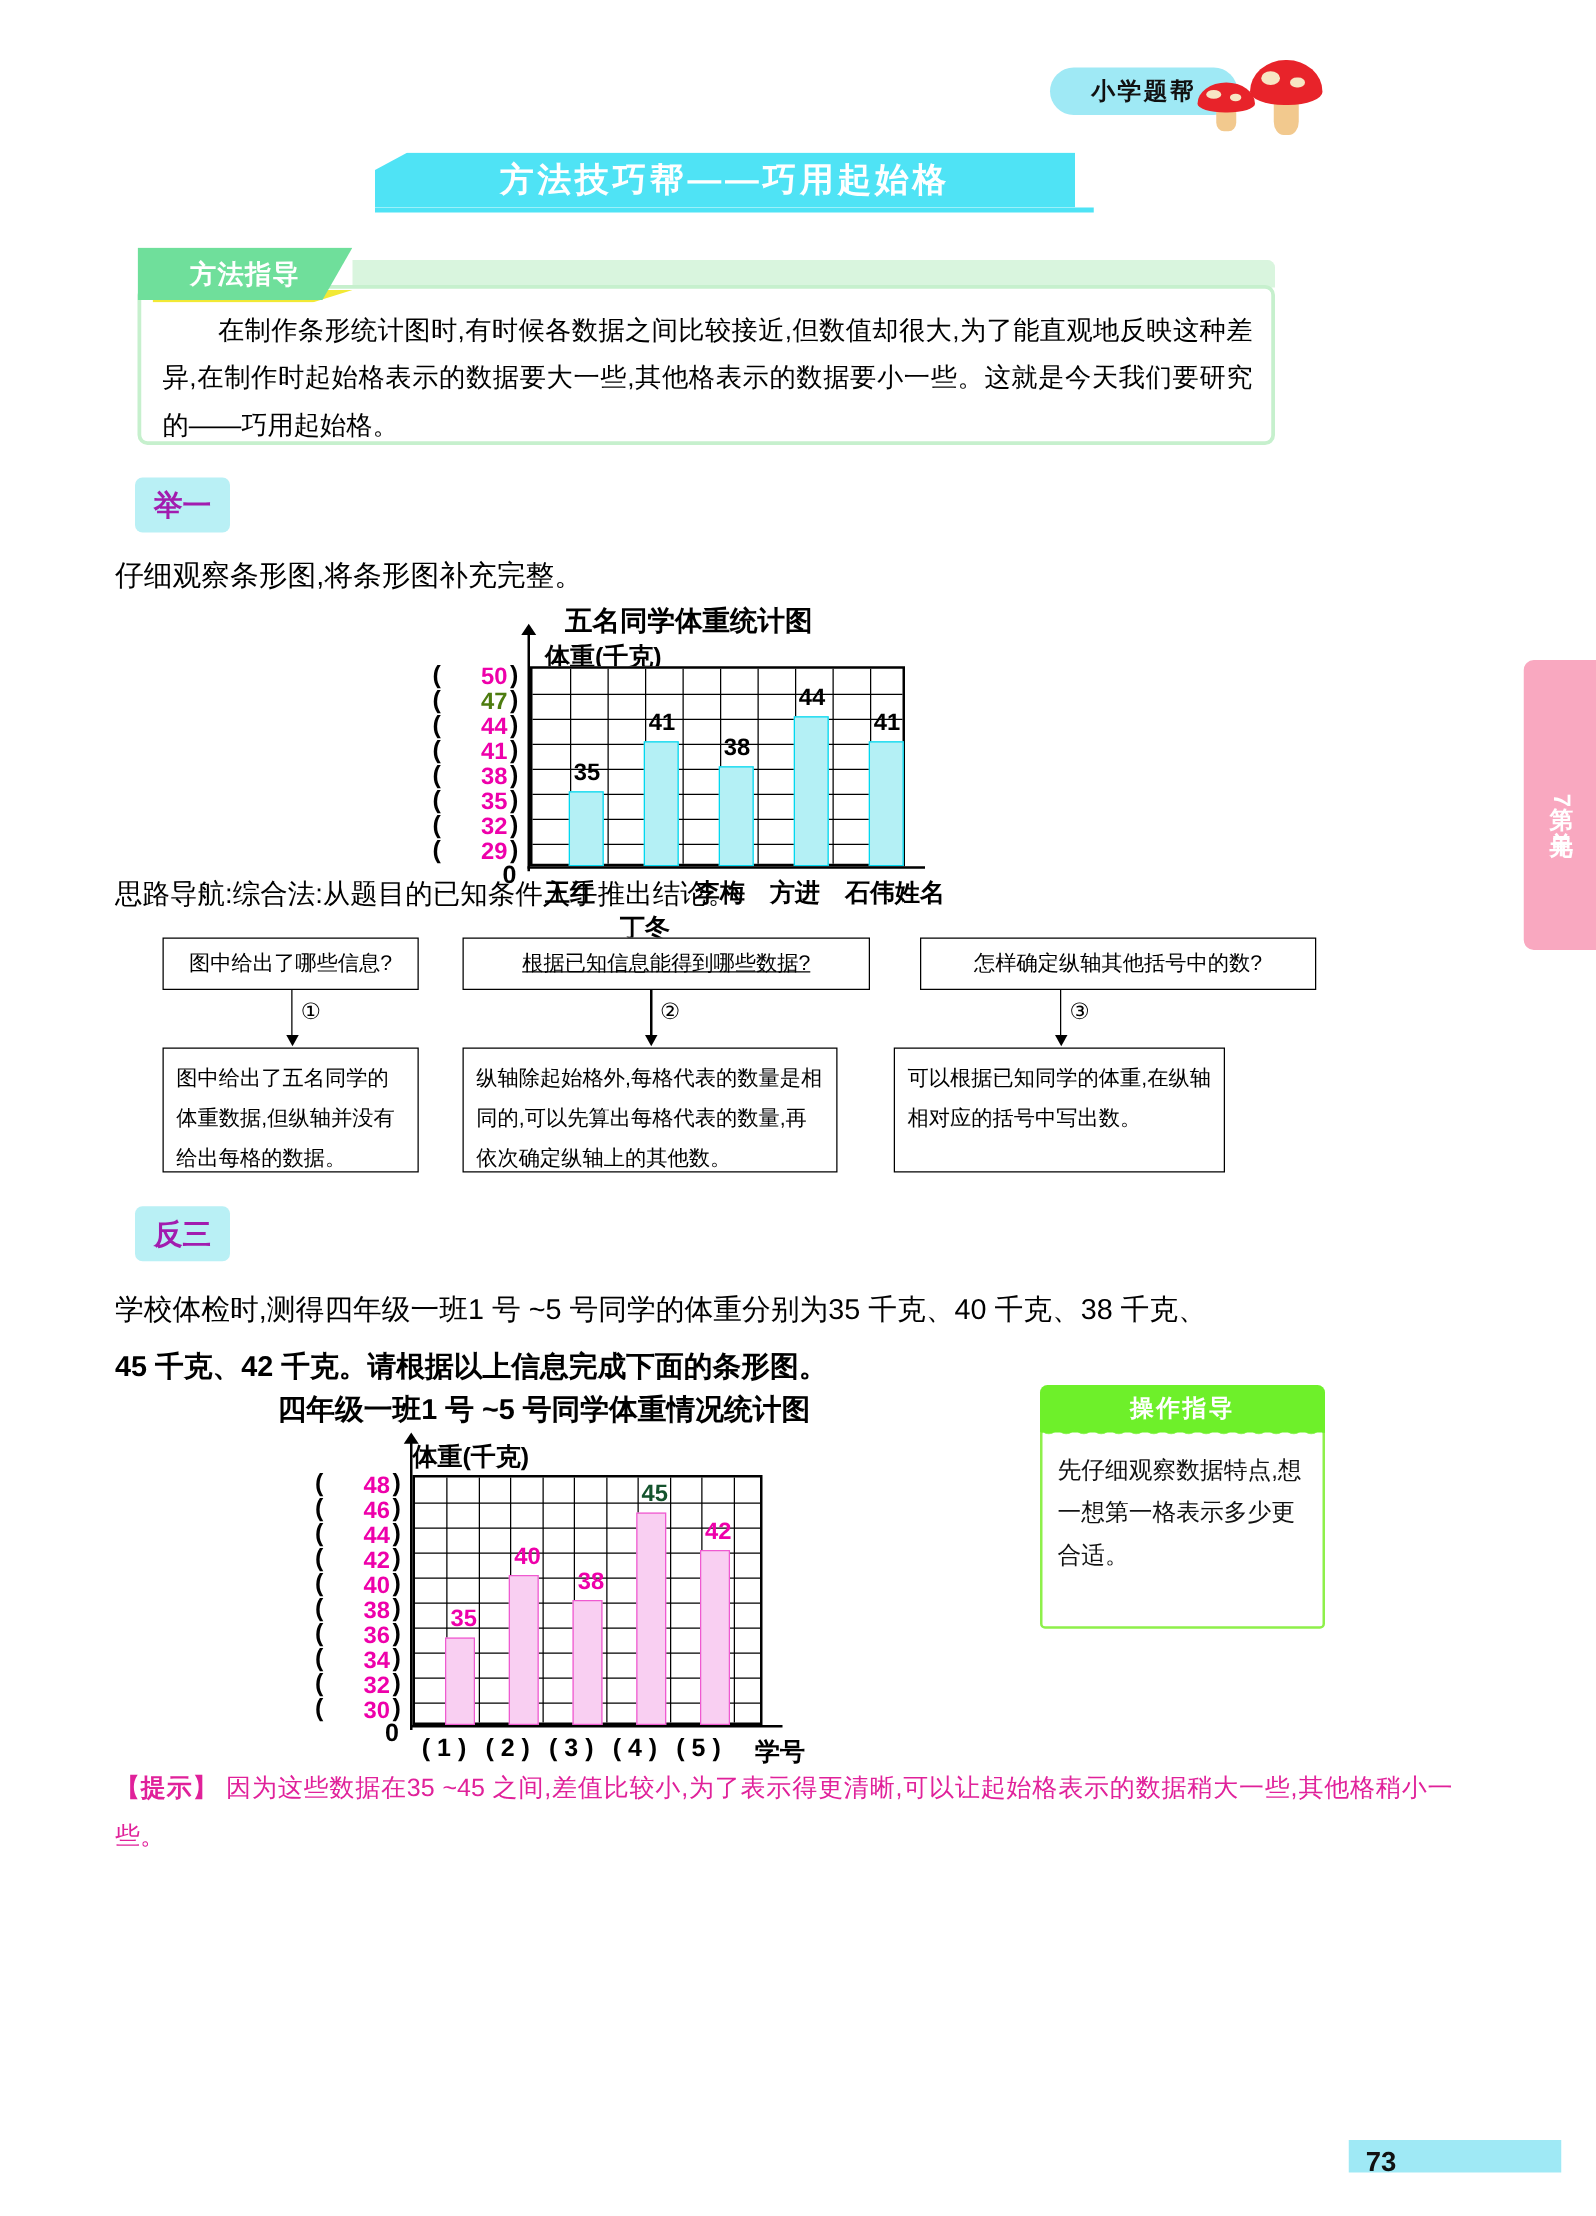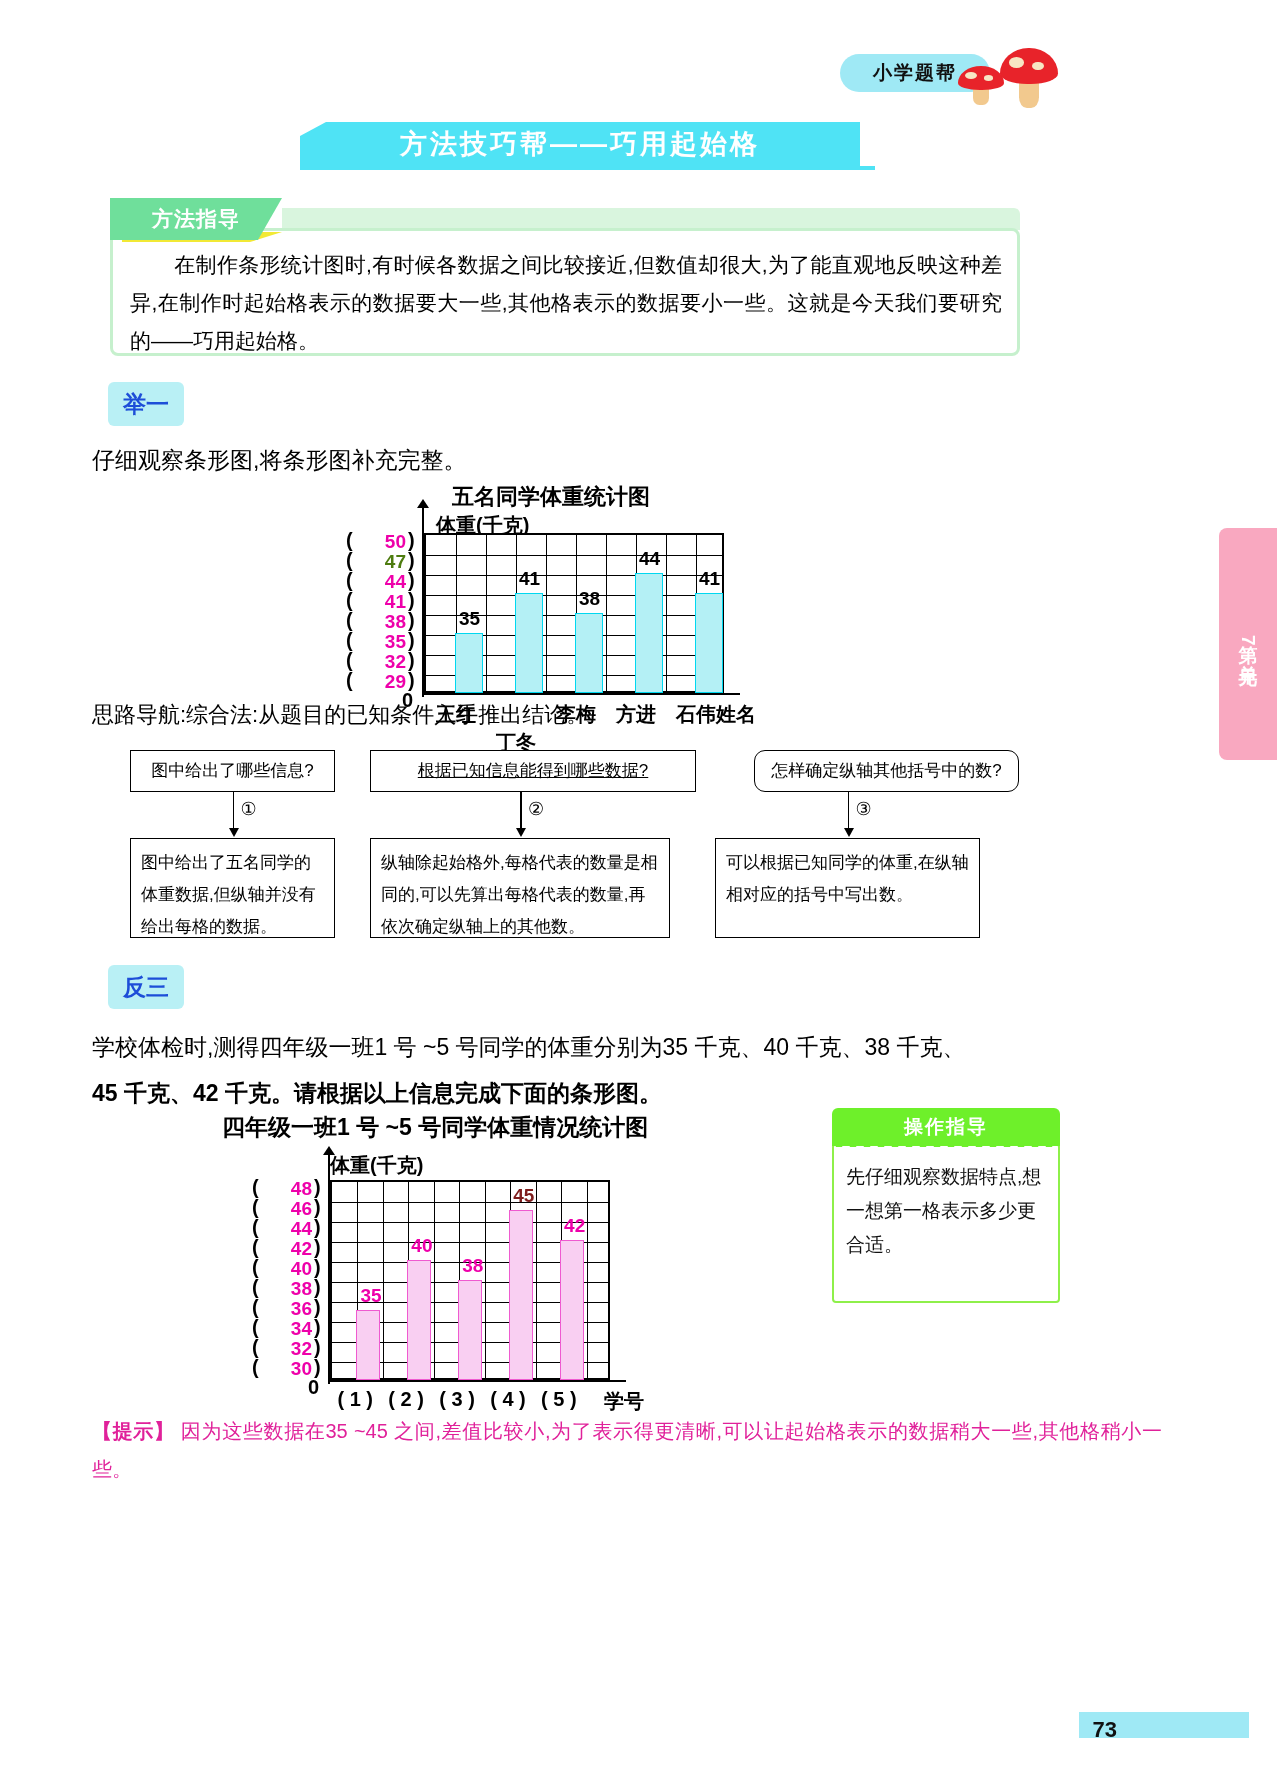--- a/index.html
+++ b/index.html
@@ -41,21 +41,21 @@
       display:flex;align-items:center;justify-content:center;}
   .mg-tab span{color:#fff;font-size:21px;font-weight:bold;letter-spacing:1px;}
   .mg-tab-shadow{position:absolute;left:122px;top:232px;width:160px;height:10px;background:#f2e935;
       clip-path:polygon(0 0,100% 0,80% 100%,0 100%);}
   .mg-strip{position:absolute;left:282px;top:208px;width:738px;height:22px;background:#d9f5de;border-radius:0 6px 0 0;}
   .mg-text{position:absolute;left:130px;top:246px;width:872px;font-size:21px;line-height:38px;color:#000;text-align:justify;}
   .mg-text .ind{display:inline-block;width:44px;}
 
   
   .sec-tag{position:absolute;width:76px;height:44px;background:#b9f0f5;border-radius:6px;
-      display:flex;align-items:center;justify-content:center;font-size:23px;font-weight:bold;color:#1d4ed8;}
+      display:flex;align-items:center;justify-content:center;font-size:23px;font-weight:bold;color:#a21caf;}
   .sec1{left:108px;top:382px;}
   .sec2{left:108px;top:965px;}
 
   .body-line{position:absolute;font-size:23px;color:#000;}
 
   
   .side-tab{position:absolute;right:0;top:528px;width:58px;height:232px;background:#f9a8c0;border-radius:8px 0 0 8px;
       display:flex;align-items:center;justify-content:center;}
   .side-tab span{writing-mode:vertical-rl;font-size:19px;font-weight:bold;color:#fff;letter-spacing:4px;}
 
@@ -253,21 +253,21 @@
     <div class="gl-v" style="left: 229.091px;"></div>
     <div class="gl-v" style="left: 254.545px;"></div>
   </div>
 <div class="bar" style="left: 356.455px; top: 1310px; width: 23.4545px; height: 70px; background: rgb(249, 207, 242); border: 1.5px solid rgb(239, 90, 208);"></div>
 <div class="barval" style="left: 360.455px; top: 1285px; color: rgb(238, 0, 170);">35</div>
 <div class="bar" style="left: 407.364px; top: 1260px; width: 23.4545px; height: 120px; background: rgb(249, 207, 242); border: 1.5px solid rgb(239, 90, 208);"></div>
 <div class="barval" style="left: 411.364px; top: 1235px; color: rgb(238, 0, 170);">40</div>
 <div class="bar" style="left: 458.273px; top: 1280px; width: 23.4545px; height: 100px; background: rgb(249, 207, 242); border: 1.5px solid rgb(239, 90, 208);"></div>
 <div class="barval" style="left: 462.273px; top: 1255px; color: rgb(238, 0, 170);">38</div>
 <div class="bar" style="left: 509.182px; top: 1210px; width: 23.4545px; height: 170px; background: rgb(249, 207, 242); border: 1.5px solid rgb(239, 90, 208);"></div>
-<div class="barval" style="left: 513.182px; top: 1185px; color: #7f1d1d;">45</div>
+<div class="barval" style="left: 513.182px; top: 1185px; color: #14532d;">45</div>
 <div class="bar" style="left: 560.091px; top: 1240px; width: 23.4545px; height: 140px; background: rgb(249, 207, 242); border: 1.5px solid rgb(239, 90, 208);"></div>
 <div class="barval" style="left: 564.091px; top: 1215px; color: rgb(238, 0, 170);">42</div>
 <div class="yaxis-line" style="left: 328px; top: 1154px; height: 230px;"></div>
 <div class="yarrow" style="left: 323px; top: 1146px; border-bottom: 9px solid rgb(0, 0, 0);"></div>
 <div class="xaxis-line" style="left: 328px; top: 1380px; width: 298px;"></div>
 <div class="ylab" style="left: 272px; top: 1358px; width: 40px; color: rgb(238, 0, 170);">30</div>
 <div class="brace" style="left: 252px; top: 1357px; color: rgb(0, 0, 0);">(</div>
 <div class="brace" style="left: 314px; top: 1357px; color: rgb(0, 0, 0);">)</div>
 <div class="ylab" style="left: 272px; top: 1338px; width: 40px; color: rgb(238, 0, 170);">32</div>
 <div class="brace" style="left: 252px; top: 1337px; color: rgb(0, 0, 0);">(</div>
@@ -306,17 +306,17 @@
 <div class="fbox" style="left: 130px; top: 750px; width: 205px; height: 42px;">图中给出了哪些信息?</div>
 <div class="farrow" style="left: 232.5px; top: 792px; height: 42px;"></div>
 <div class="fahead" style="left: 228.5px; top: 828px;"></div>
 <div class="fnum" style="left: 240.5px; top: 798px;">①</div>
 <div class="fbox tall" style="left: 130px; top: 838px; width: 205px; height: 100px; line-height: 32px;">图中给出了五名同学的体重数据,但纵轴并没有给出每格的数据。</div>
 <div class="fbox" style="left: 370px; top: 750px; width: 326px; height: 42px; text-decoration: underline;">根据已知信息能得到哪些数据?</div>
 <div class="farrow" style="left: 520px; top: 792px; height: 42px;"></div>
 <div class="fahead" style="left: 516px; top: 828px;"></div>
 <div class="fnum" style="left: 528px; top: 798px;">②</div>
 <div class="fbox tall" style="left: 370px; top: 838px; width: 300px; height: 100px; line-height: 32px;">纵轴除起始格外,每格代表的数量是相同的,可以先算出每格代表的数量,再依次确定纵轴上的其他数。</div>
-<div class="fbox" style="left: 754px; top: 750px; width: 265px; height: 42px; border-radius: 11px;">怎样确定纵轴其他括号中的数?</div>
+<div class="fbox" style="left: 736px; top: 750px; width: 317px; height: 42px;">怎样确定纵轴其他括号中的数?</div>
 <div class="farrow" style="left: 847.5px; top: 792px; height: 42px;"></div>
 <div class="fahead" style="left: 843.5px; top: 828px;"></div>
 <div class="fnum" style="left: 855.5px; top: 798px;">③</div>
 <div class="fbox tall" style="left: 715px; top: 838px; width: 265px; height: 100px; line-height: 32px;">可以根据已知同学的体重,在纵轴相对应的括号中写出数。</div>
 
 </body></html>

